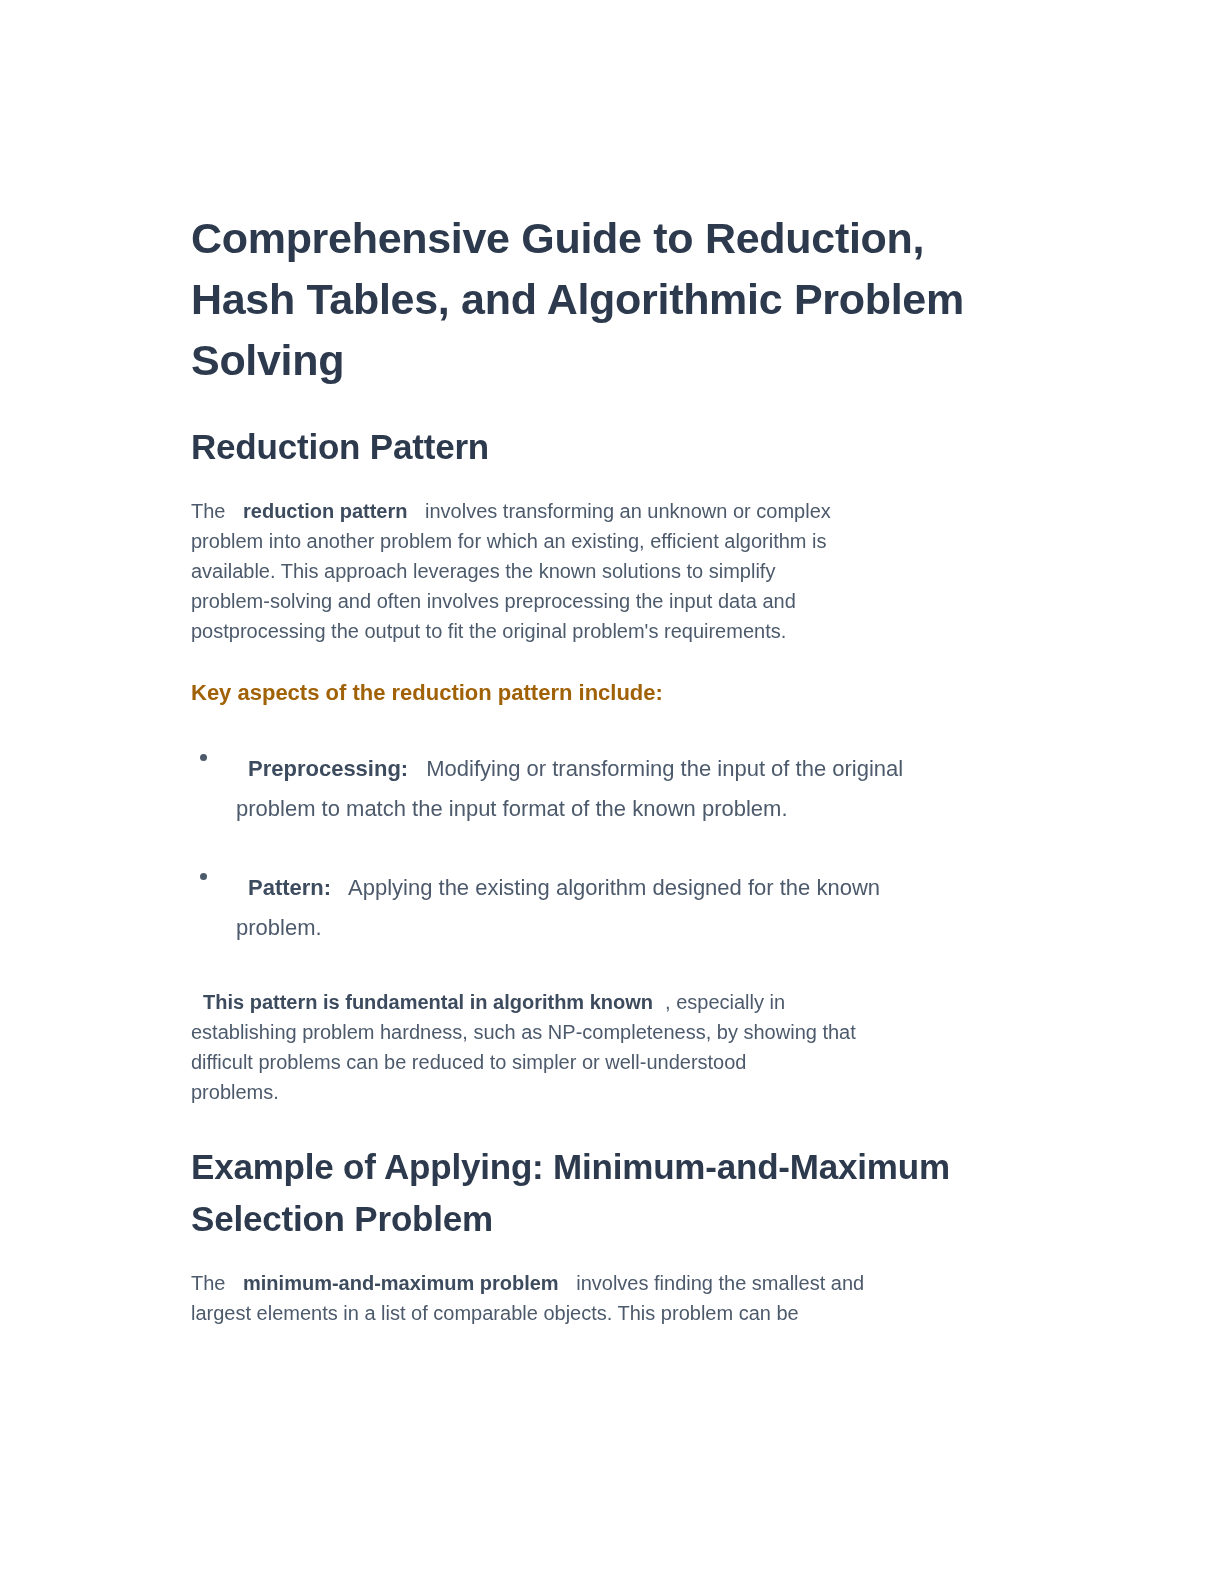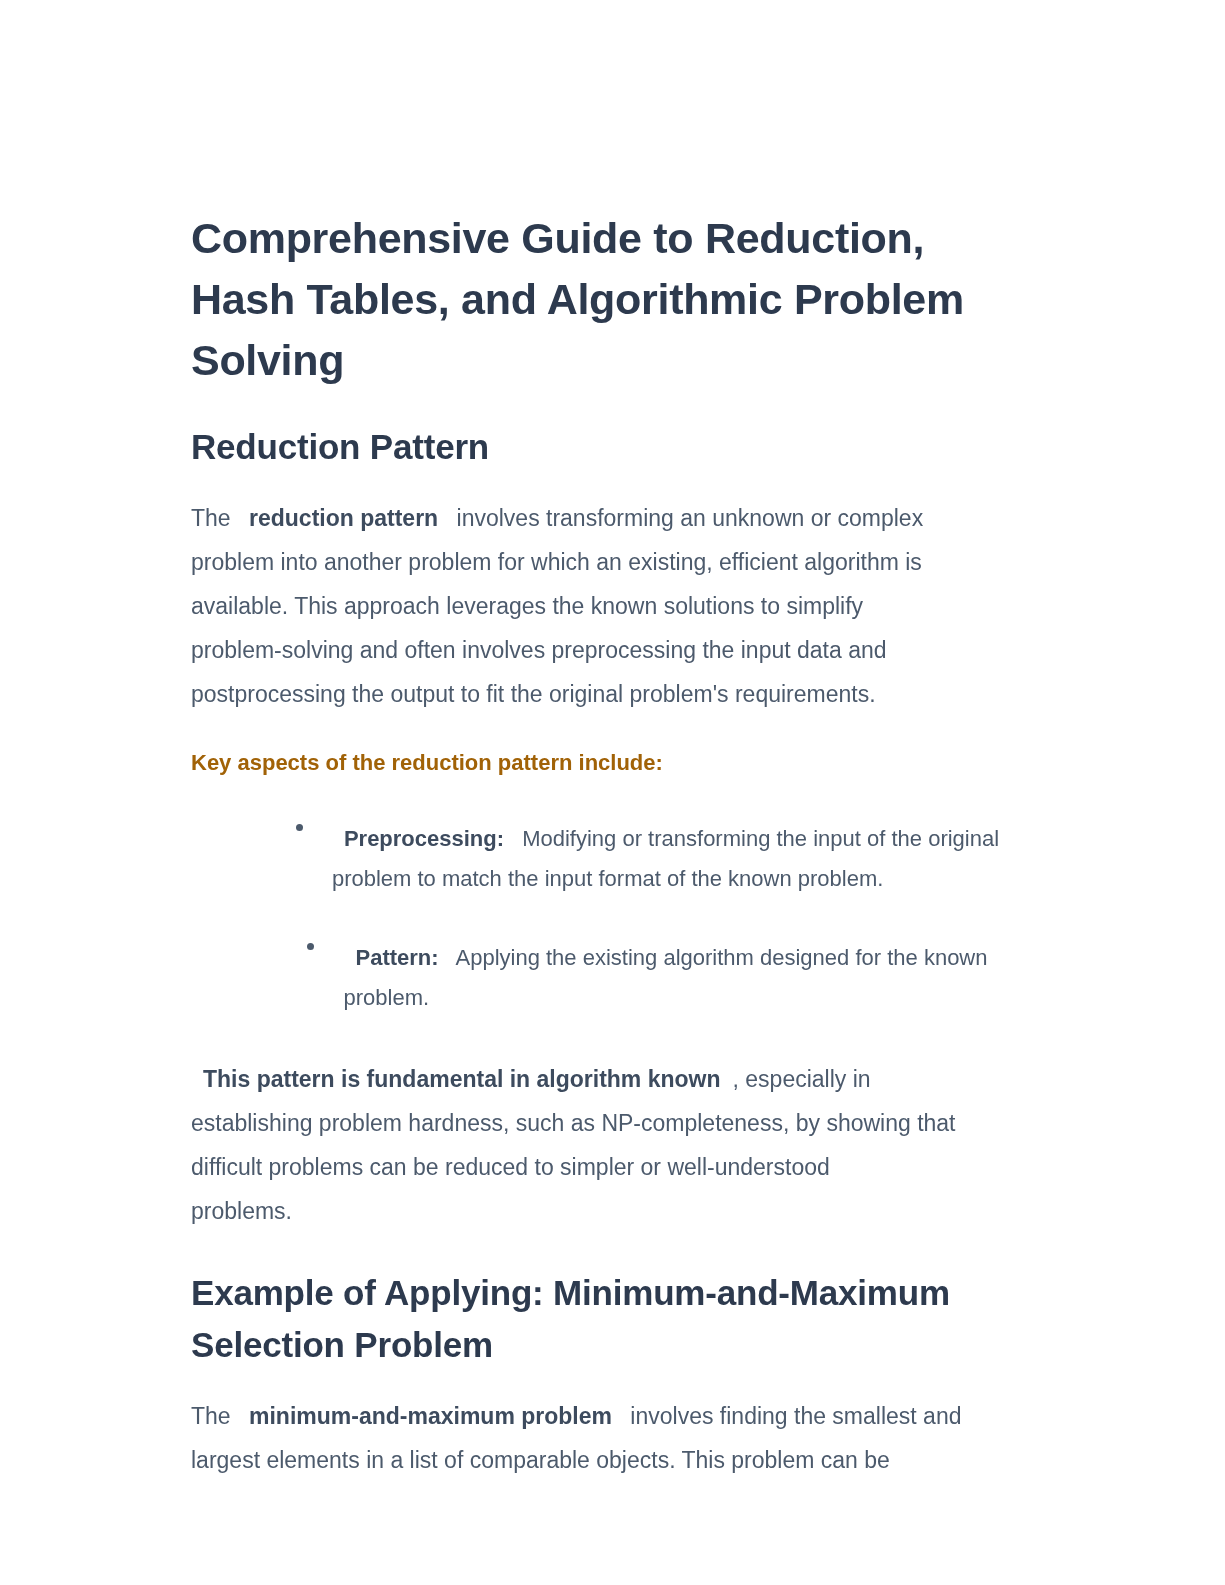--- a/index.html
+++ b/index.html
@@ -28,22 +28,22 @@
     font-size: 35px;
     line-height: 1.5;
     font-weight: 700;
     color: #2d3a4e;
     letter-spacing: -0.2px;
     white-space: pre-line;
     margin: 34px 0 22px 0;
   }
   h2.section-heading:first-of-type { margin-top: 0; }
   p.para {
-    font-size: 23px;
-    line-height: 44px;
+    font-size: 20px;
+    line-height: 30px;
     color: #4c5a6c;
     white-space: pre-line;
     margin: 0 0 27px 0;
   }
   p.para b, .li-text b {
     font-weight: 700;
     color: #3d4b5e;
   }
   p.bold-line {
     font-size: 22px;
@@ -54,21 +54,20 @@
   }
   ul.bullet-list {
     list-style: none;
     margin: 0 0 27px 0;
     padding: 0;
   }
   ul.bullet-list li {
     display: flex;
     align-items: flex-start;
     margin: 0 0 15px 0;
-    justify-content: center;
   }
   .bullet-dot {
     flex: 0 0 auto;
     width: 7px;
     height: 7px;
     border-radius: 50%;
     background: #4c5a6c;
     margin: 17px 17px 0 9px;
   }
   .li-text {

